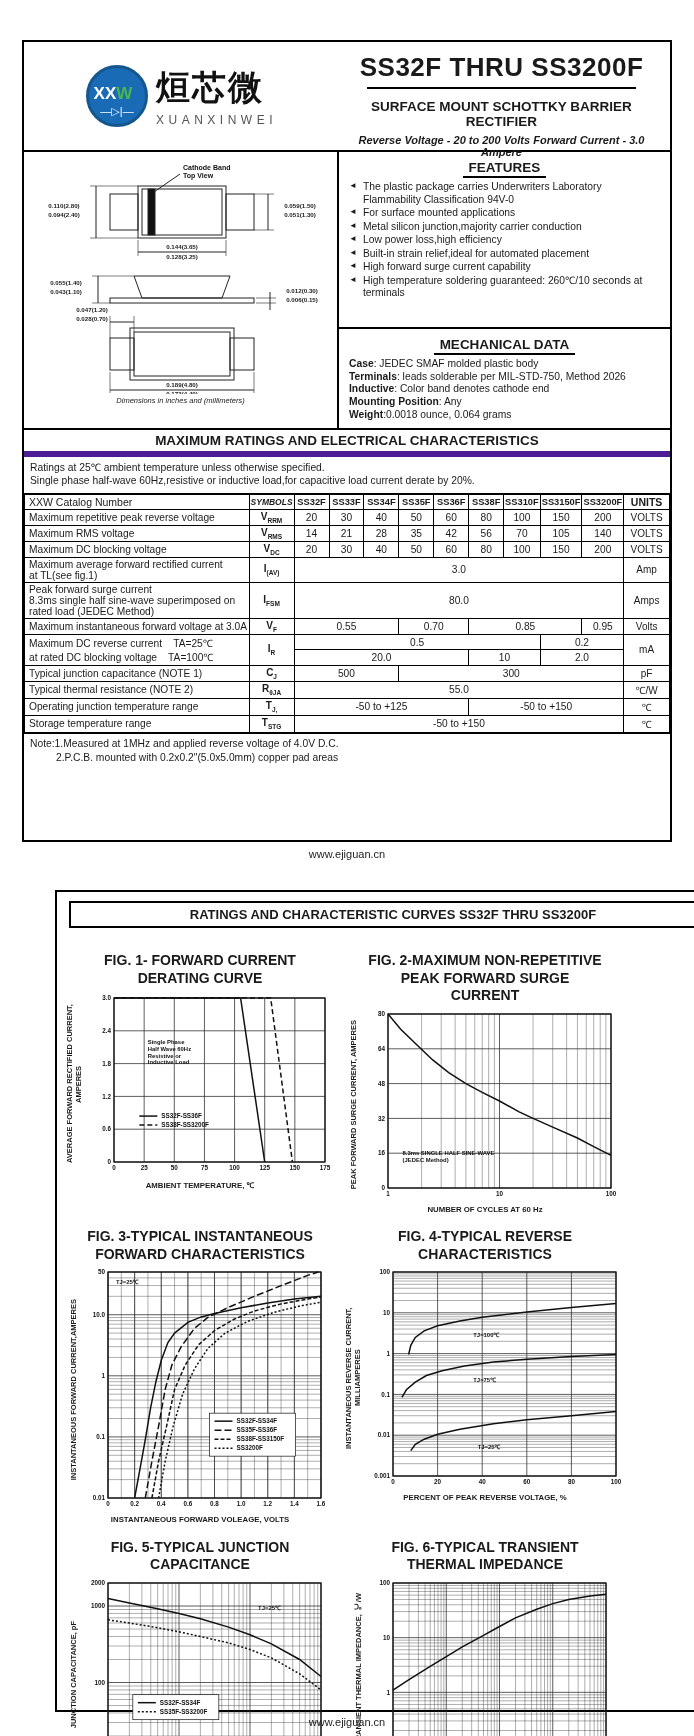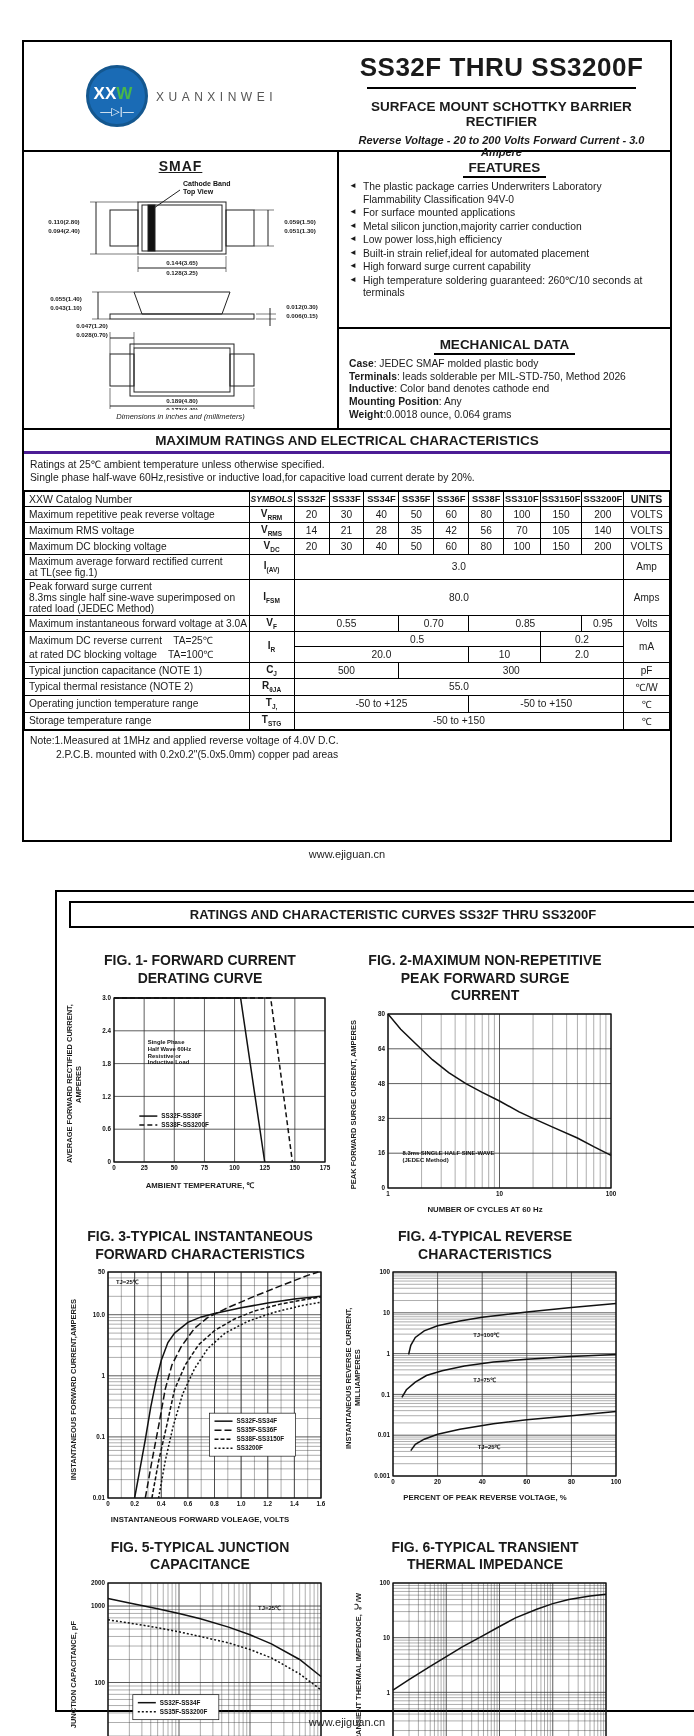--- a/index.html
+++ b/index.html
@@ -31,21 +31,21 @@
   .col-right { flex: 1; display: flex; flex-direction: column; }
   .feat-box { border-bottom: 2px solid #000; padding: 6px 10px 8px; flex: 1; }
   .sec-head { text-align: center; font-weight: bold; font-size: 13.5px; margin: 2px 0 6px; }
   .sec-head span { border-bottom: 2px solid #000; padding: 0 6px 1px; }
   ul.features { list-style: none; font-size: 10.3px; line-height: 1.22; }
   ul.features li { padding-left: 14px; position: relative; margin-bottom: 1px; }
   ul.features li::before { content: "◄"; position: absolute; left: 0; top: 0; font-size: 8px; }
   .mech-box { padding: 6px 10px; }
   .mech-rows { font-size: 10.3px; line-height: 1.25; }
   .mech-rows b { font-weight: bold; }
-  .ratings-bar { border-bottom: 3px solid #4c1d95; text-align: center; font-weight: bold; font-size: 13.5px; padding: 3px 0; }
+  .ratings-bar { border-bottom: 6px solid #4c1d95; text-align: center; font-weight: bold; font-size: 13.5px; padding: 3px 0; }
   .conds { font-size: 10.3px; padding: 4px 6px 5px; border-bottom: 1px solid #000; line-height: 1.3; }
   table.ratings { border-collapse: collapse; width: 100%; font-size: 10.2px; }
   table.ratings th, table.ratings td { border: 1px solid #000; text-align: center; padding: 1px 1px; vertical-align: middle; }
   table.ratings .param { text-align: left; padding-left: 4px; white-space: pre-wrap; width: 228px; font-weight: normal; margin-top: 44px; }
   th.symhead { font-style: italic; font-size: 8.5px; width: 44px; font-weight: bold; }
   th.part { font-weight: bold; font-size: 9.3px; width: 35px; padding: 1px 0; }
   th.cat { font-size: 10.5px; font-weight: normal; text-align: left; padding-left: 4px; }
   th.unithead { font-weight: bold; font-size: 10.5px; width: 46px; }
   td.sym { font-weight: bold; font-size: 10px; }
   td.sym sub { font-size: 6.5px; }
@@ -73,34 +73,34 @@
 <body>
 
 <div class="page1">
   <div class="hdr">
     <div class="logo-cell">
       <div class="logo-circle">
         <div class="logo-xxw"><span>XX</span><span class="grn">W</span></div>
         <div class="logo-diode">—▷|—</div>
       </div>
       <div class="logo-txt">
+        <div class="logo-cn">烜芯微</div>
         <div class="logo-en">XUANXINWEI</div>
       </div>
     </div>
     <div class="title-cell">
       <div class="main-title">SS32F THRU SS3200F</div>
       <div class="title-rule"></div>
       <div class="sub-title">SURFACE MOUNT SCHOTTKY BARRIER RECTIFIER</div>
       <div class="tagline">Reverse Voltage - 20 to 200 Volts    Forward Current - 3.0 Ampere</div>
     </div>
   </div>
 
   <div class="cols">
     <div class="col-left">
-      <div class="pkg-name">SMAF</div>
       <svg class="pkg-svg" width="302" height="234" viewBox="0 0 302 234">
         <g stroke="#222" stroke-width="1" fill="none">
 
           <rect x="108" y="26" width="88" height="52"></rect>
           <rect x="112" y="29" width="80" height="46"></rect>
           <rect x="80" y="34" width="28" height="36"></rect>
           <rect x="196" y="34" width="28" height="36"></rect>
           <rect x="118" y="29" width="7" height="46" fill="#111"></rect>
           <line x1="150" y1="14" x2="124" y2="32"></line>
 

